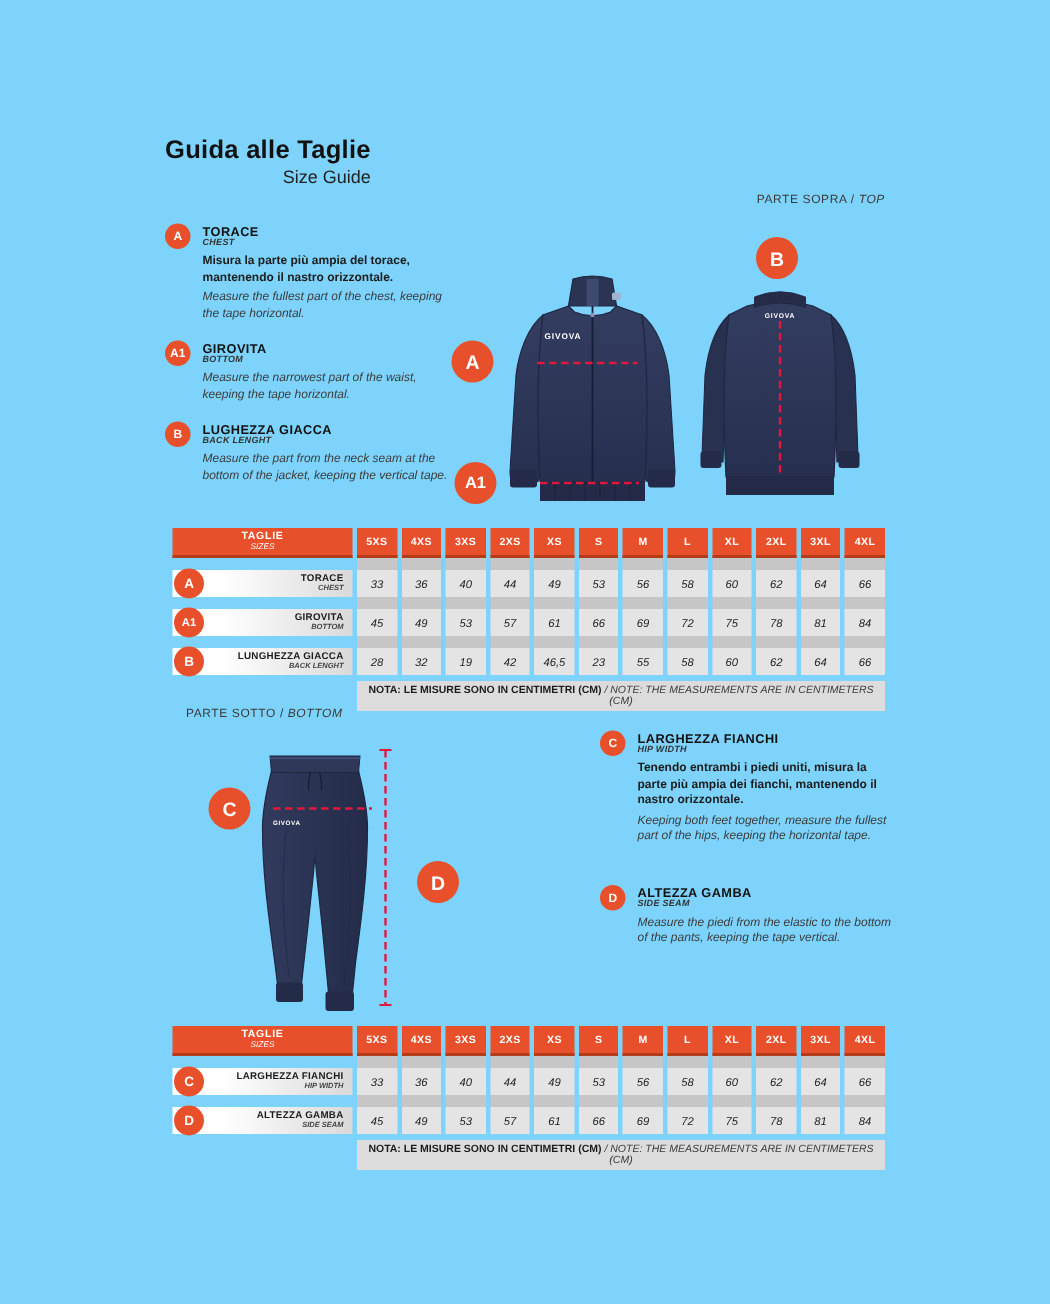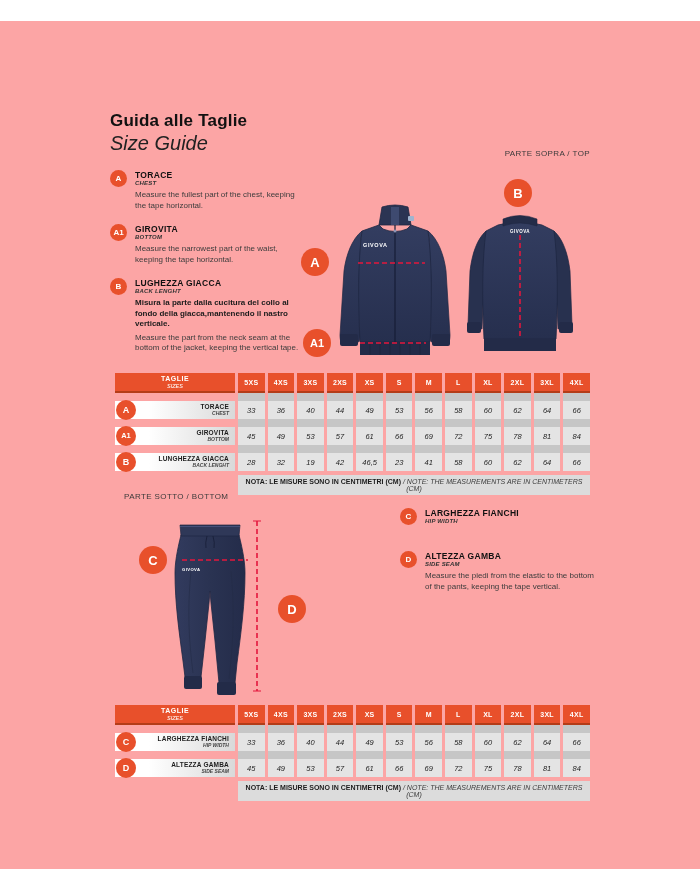--- a/index.html
+++ b/index.html
@@ -1,43 +1,43 @@
 <!DOCTYPE html>
 <html><head>
 <meta charset="utf-8">
 <style>
   * { margin:0; padding:0; box-sizing:border-box; }
   html,body { background:#ffffff; }
   body { width:700px; height:869px; position:relative; font-family:"Liberation Sans", sans-serif; color:#1c1c1c; }
-  .page { position:absolute; inset:0; background:#fca5a5; overflow:hidden;margin-top:21px; }
+  .page { position:absolute; inset:0; background:#7dd3fc; overflow:hidden; }
 
   
   .title-block { position:absolute; left:110px; top:90px; }
   .title-block h1 { font-size:17px; font-weight:bold; color:#111; letter-spacing:0.2px; }
-  .title-block .sub { font-size:20px; font-style:italic; color:#222; margin-top:1px; }
+  .title-block .sub { font-size:12px; color:#222; margin-top:1px;text-align:right; }
 
   
   .side-label { position:absolute; font-size:8px; color:#3a3a3a; letter-spacing:0.4px; }
-  .side-label .it { }
+  .side-label .it { font-style:italic; }
   .side-top { top:128px; right:110px; }
   .side-bottom { top:471px; left:124px; }
 
   
   .measures { position:absolute; }
   .measures-top { left:110px; top:149px; width:192px; }
   .measures-bottom { left:400px; top:487px; width:198px; }
   .measure-item { position:relative; padding-left:25px; margin-bottom:13px; }
   .measure-item.gap-lg { margin-bottom:27px; }
   .m-circle { position:absolute; left:0; top:0; width:17px; height:17px; border-radius:50%;
               background:#e8502b; color:#fff; font-weight:bold; font-size:8px;
               display:flex; align-items:center; justify-content:center; }
   .m-title { font-size:8.5px; font-weight:bold; letter-spacing:0.3px; color:#111; }
   .m-sub { font-size:6px; font-style:italic; font-weight:bold; color:#333; margin-bottom:4px; letter-spacing:0.2px; }
   .m-it { font-size:8px; font-weight:bold; line-height:1.32; color:#1c1c1c; margin-bottom:3px; }
-  .m-en { font-size:8px; line-height:1.32; color:#3c3c3c; }
+  .m-en { font-size:8px; font-style:italic; line-height:1.32; color:#3c3c3c; }
 
   
   .figure { position:absolute; }
   .jacket-figure { left:300px; top:158px; width:290px; height:190px; }
   .pants-figure { left:125px; top:490px; width:220px; height:205px; }
   .fig-marker { position:absolute; width:28px; height:28px; border-radius:50%;
                 background:#e8502b; color:#fff; font-weight:bold; font-size:13px;
                 display:flex; align-items:center; justify-content:center; }
   .fig-marker.sm-text { font-size:11px; }
 
@@ -89,33 +89,33 @@
   <div class="side-label side-top">
     <span>PARTE SOPRA /</span>
     <span class="it">TOP</span>
   </div>
 
   <div class="measures measures-top">
     <div class="measure-item">
       <div class="m-circle">A</div>
       <div class="m-title">TORACE</div>
       <div class="m-sub">CHEST</div>
+      <div class="m-it">Misura la parte più ampia del torace, mantenendo il nastro orizzontale.</div>
       <div class="m-en">Measure the fullest part of the chest, keeping the tape horizontal.</div>
     </div>
     <div class="measure-item">
       <div class="m-circle">A1</div>
       <div class="m-title">GIROVITA</div>
       <div class="m-sub">BOTTOM</div>
       <div class="m-en">Measure the narrowest part of the waist, keeping the tape horizontal.</div>
     </div>
     <div class="measure-item">
       <div class="m-circle">B</div>
       <div class="m-title">LUGHEZZA GIACCA</div>
       <div class="m-sub">BACK LENGHT</div>
-      <div class="m-it">Misura la parte dalla cucitura del collo al fondo della giacca,mantenendo il nastro verticale.</div>
       <div class="m-en">Measure the part from the neck seam at the bottom of the jacket, keeping the vertical tape.</div>
     </div>
   </div>
 
   <div class="figure jacket-figure">
     <svg width="290" height="190" viewBox="0 0 290 190">
       <defs>
         <linearGradient id="nav1" x1="0" y1="0" x2="0" y2="1">
           <stop offset="0" stop-color="#333d60"></stop>
             <stop offset="1" stop-color="#262f4e"></stop>
@@ -264,21 +264,21 @@
           <div class="t-marker">B</div>
           <div class="l1">LUNGHEZZA GIACCA</div>
           <div class="l2">BACK LENGHT</div>
         </div>
         <div class="val-cell">28</div>
         <div class="val-cell">32</div>
         <div class="val-cell">19</div>
         <div class="val-cell">42</div>
         <div class="val-cell">46,5</div>
         <div class="val-cell">23</div>
-        <div class="val-cell">41</div>
+        <div class="val-cell">55</div>
         <div class="val-cell">58</div>
         <div class="val-cell">60</div>
         <div class="val-cell">62</div>
         <div class="val-cell">64</div>
         <div class="val-cell">66</div>
       </div>
       <div class="note-row"><span class="nb">NOTA: LE MISURE SONO IN CENTIMETRI (CM)</span><span class="ni"> / NOTE: THE MEASUREMENTS ARE IN CENTIMETERS (CM)</span></div>
     </div>
 
   <div class="side-label side-bottom">
@@ -312,20 +312,22 @@
     </svg>
     <div class="fig-marker" style="left:14px; top:35px;">C</div>
     <div class="fig-marker" style="left:153px; top:84px;">D</div>
   </div>
 
   <div class="measures measures-bottom">
     <div class="measure-item gap-lg">
       <div class="m-circle">C</div>
       <div class="m-title">LARGHEZZA FIANCHI</div>
       <div class="m-sub">HIP WIDTH</div>
+      <div class="m-it">Tenendo entrambi i piedi uniti, misura la parte più ampia dei fianchi, mantenendo il nastro orizzontale.</div>
+      <div class="m-en">Keeping both feet together, measure the fullest part of the hips, keeping the horizontal tape.</div>
     </div>
     <div class="measure-item">
       <div class="m-circle">D</div>
       <div class="m-title">ALTEZZA GAMBA</div>
       <div class="m-sub">SIDE SEAM</div>
       <div class="m-en">Measure the piedi from the elastic to the bottom of the pants, keeping the tape vertical.</div>
     </div>
   </div>
 
   <div class="sg-table table-bottom" id="table-bottom">

